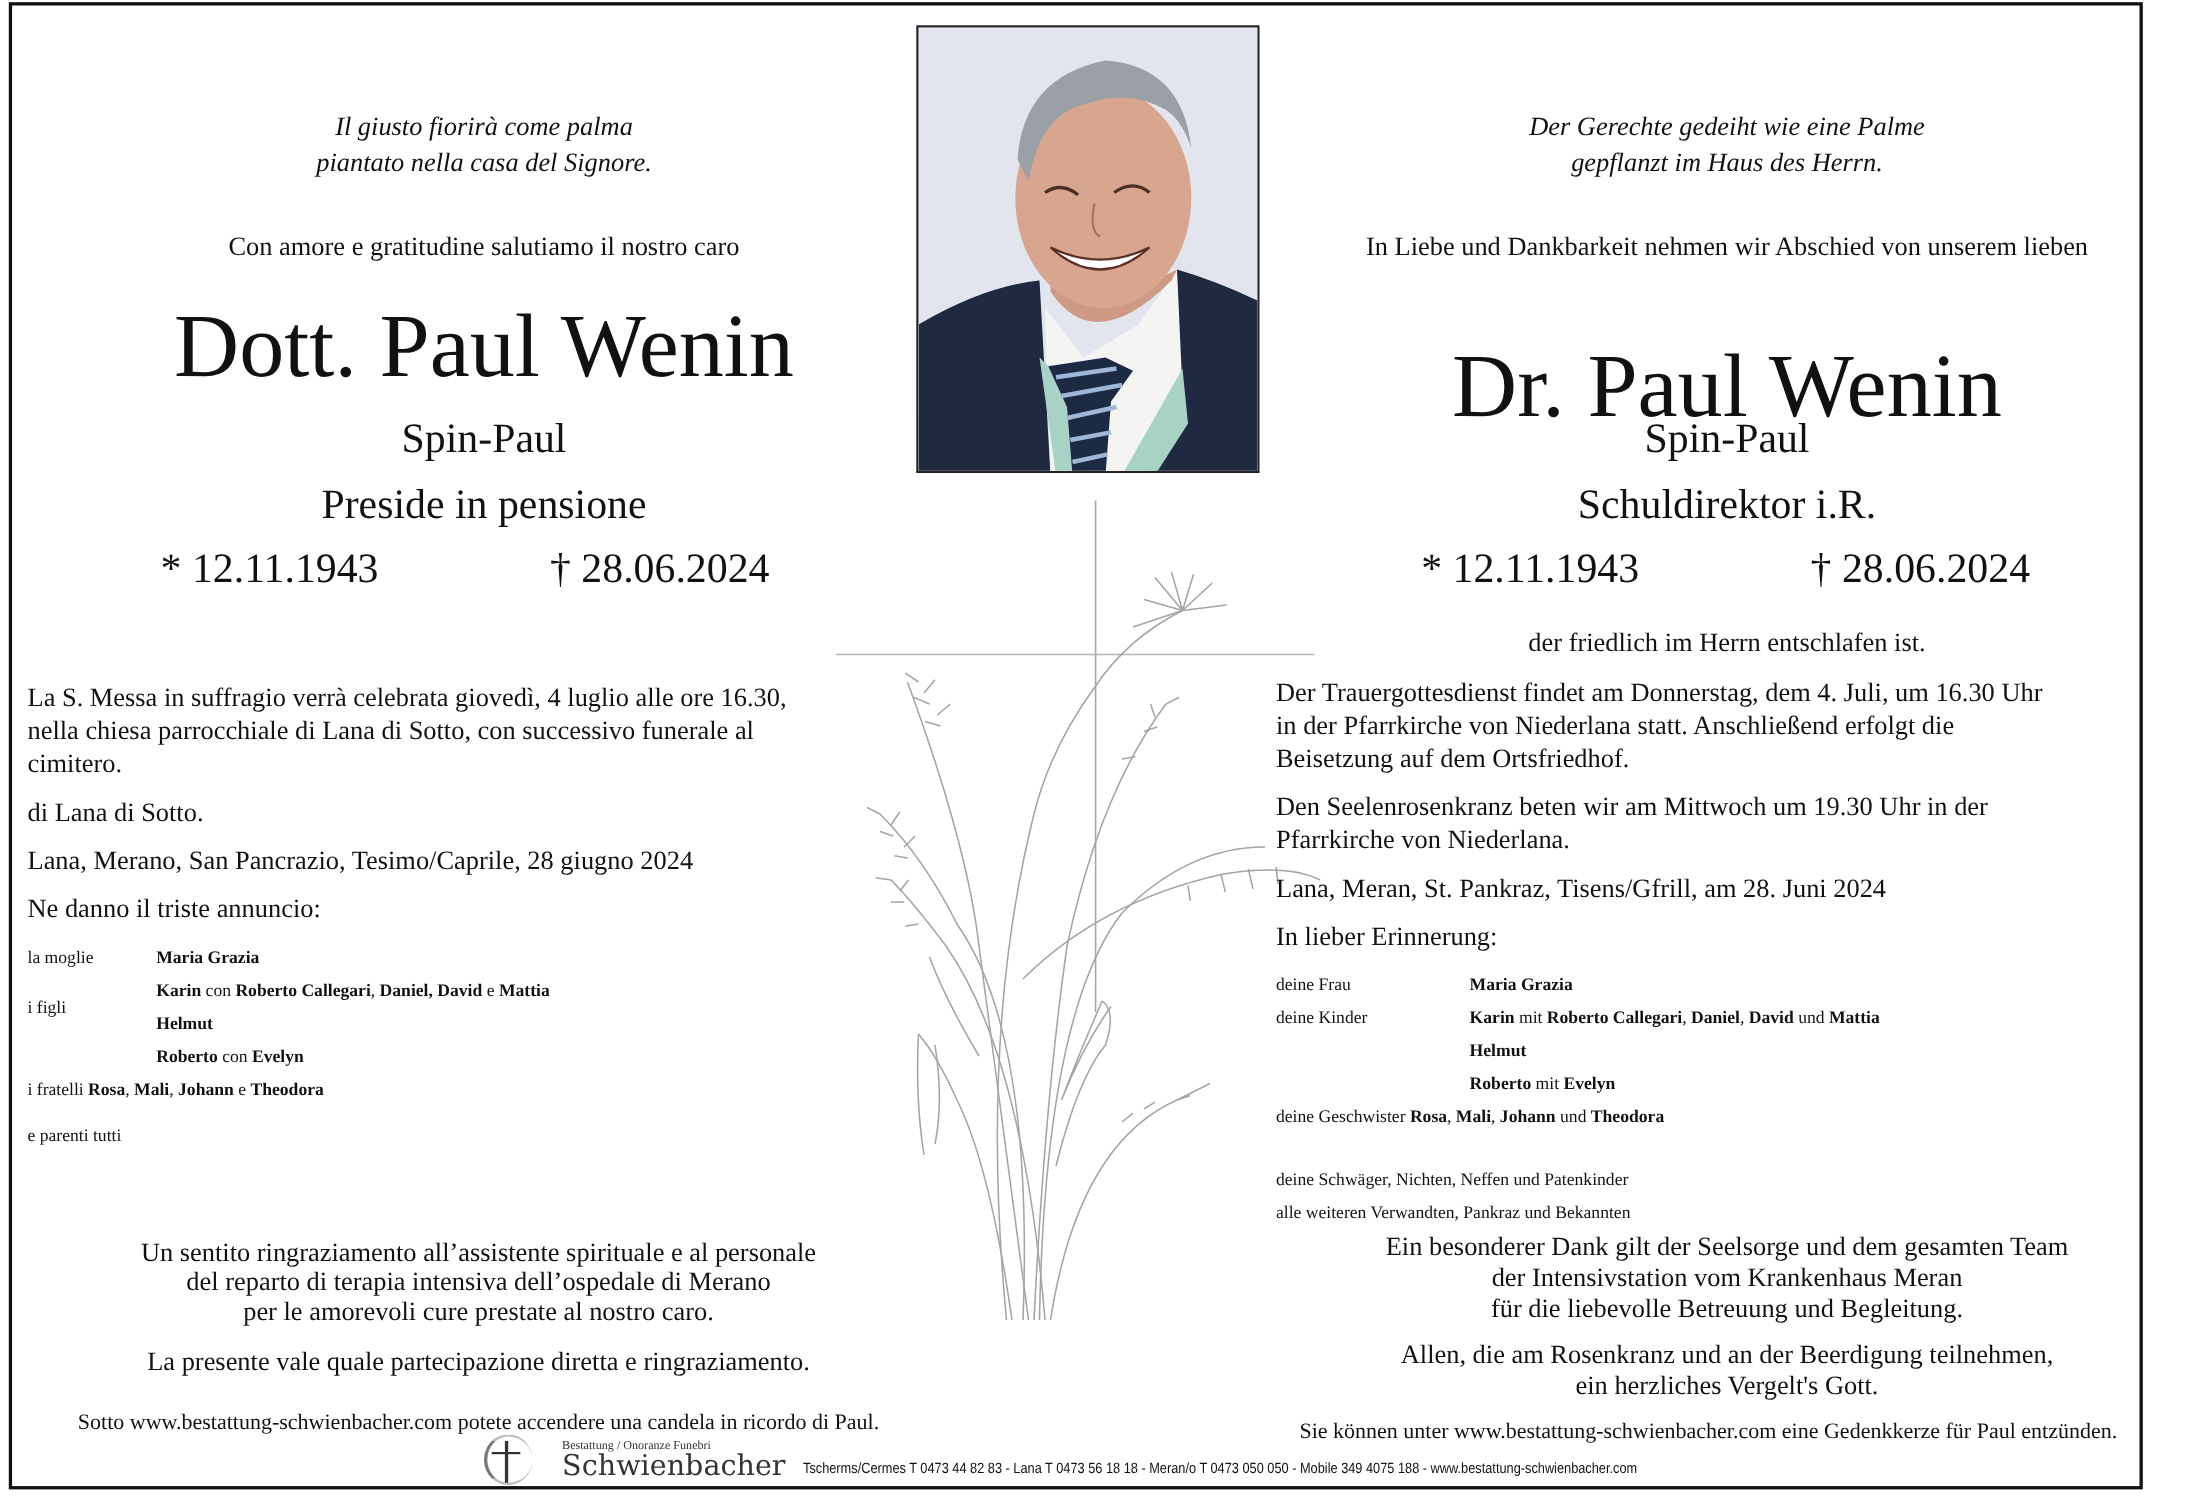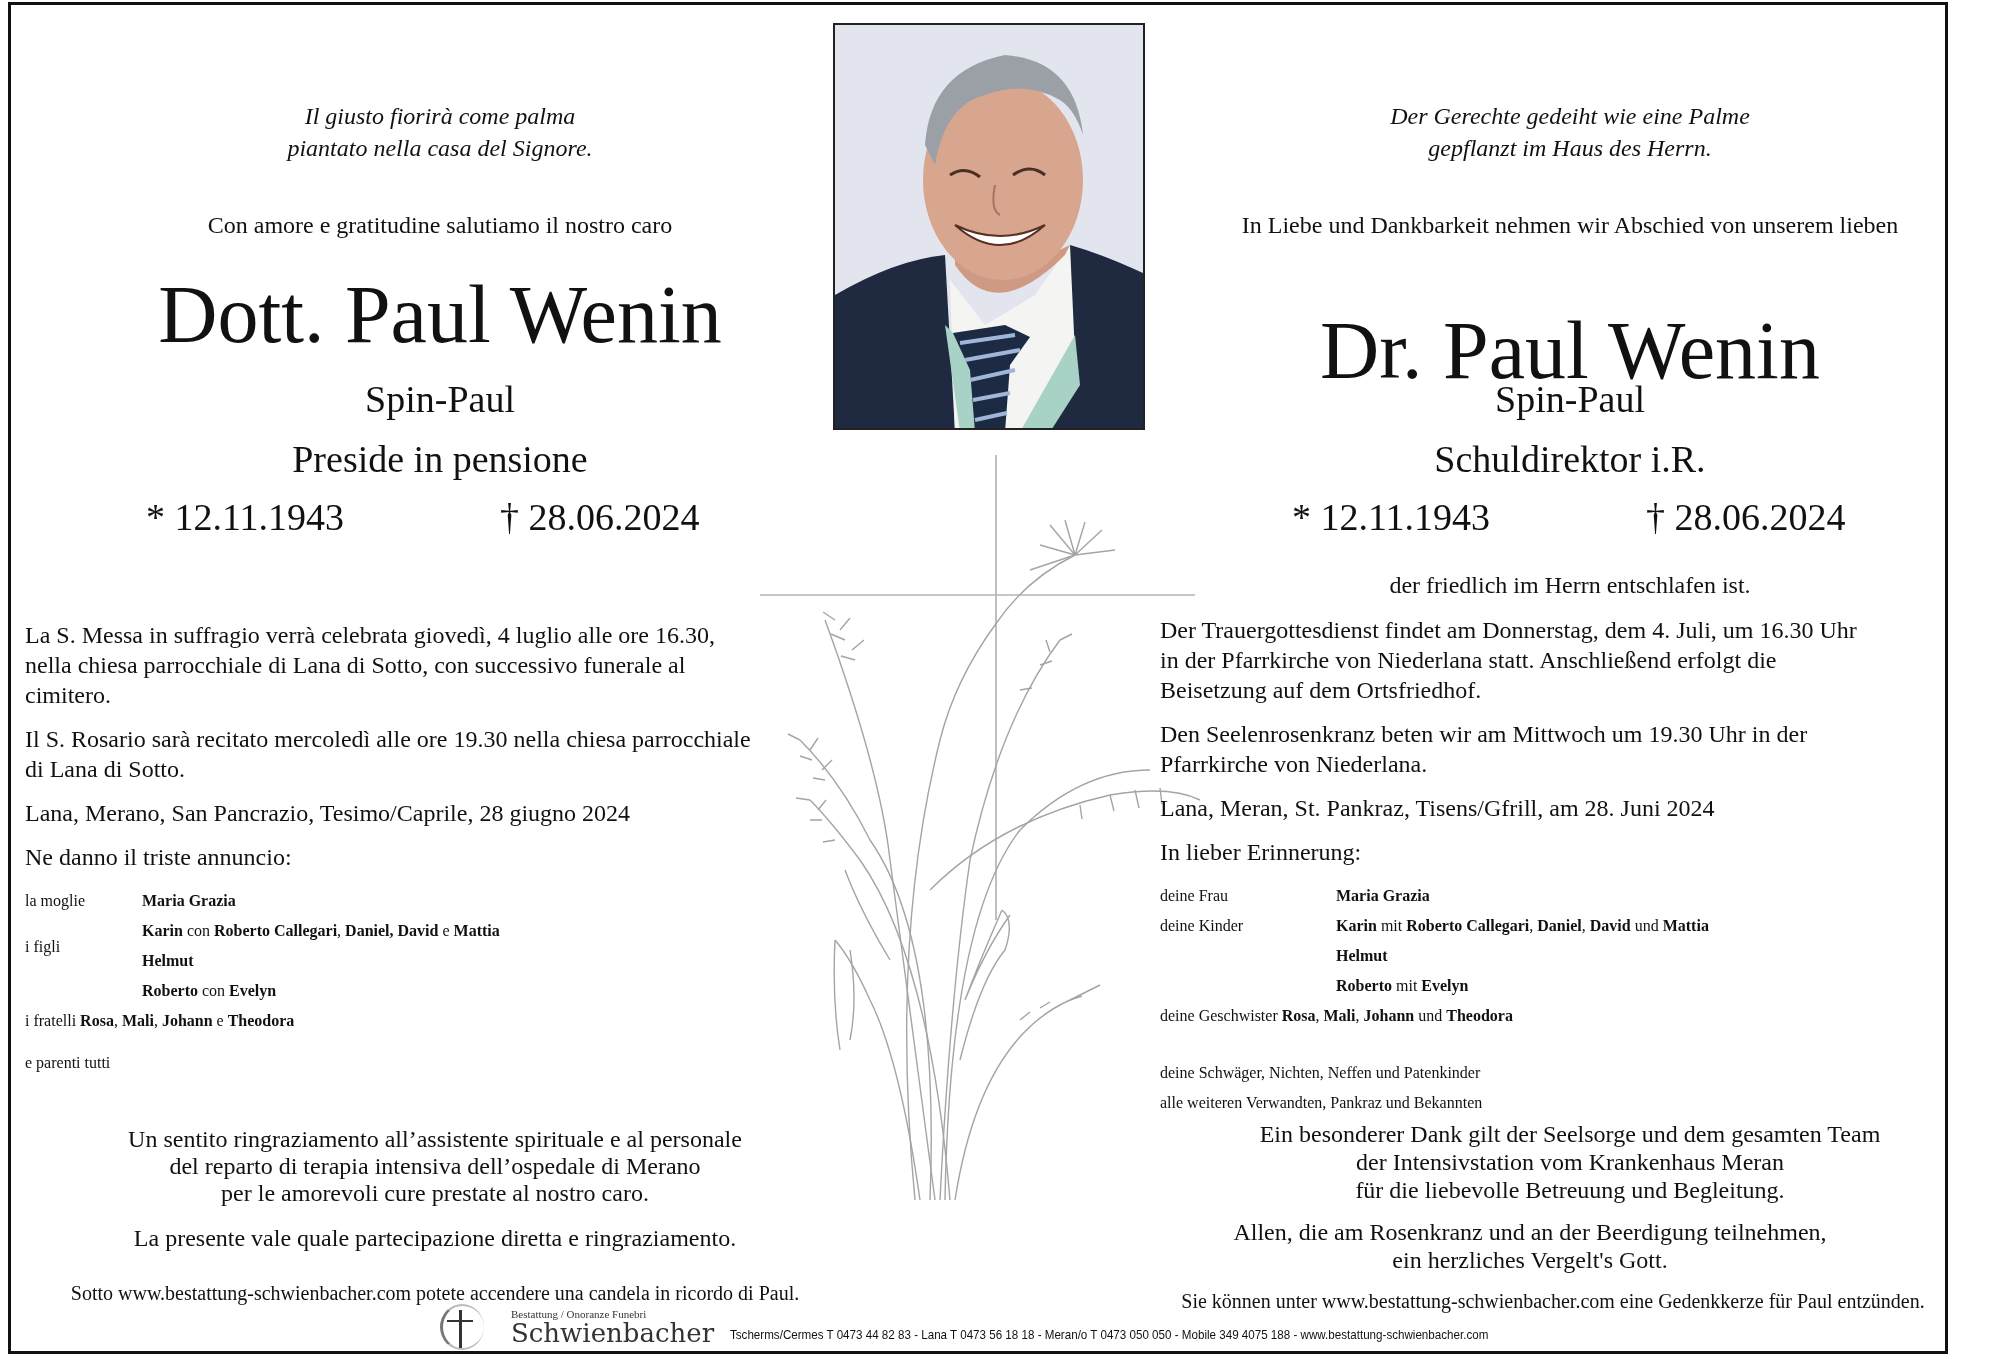--- a/index.html
+++ b/index.html
@@ -115,21 +115,20 @@
   <span style="left:500px;">† 28.06.2024</span>
 </div>
 
 <div class="abs body-text" style="left:25px; top:620px; width:800px;">
   <div class="para">
     <div>La S. Messa in suffragio verrà celebrata giovedì, 4 luglio alle ore 16.30,</div>
     <div>nella chiesa parrocchiale di Lana di Sotto, con successivo funerale al</div>
     <div>cimitero.</div>
   </div>
   <div class="para">
-    <div>Il S. Rosario sarà recitato mercoledì alle ore 19.30 nella chiesa parrocchiale</div>
     <div>di Lana di Sotto.</div>
   </div>
   <div class="para">Lana, Merano, San Pancrazio, Tesimo/Caprile, 28 giugno 2024</div>
   <div class="para">Ne danno il triste annuncio:</div>
 
   <div>
     <div class="fam-row">
       <span class="fam-label" style="width:117px;">la moglie</span>
       <b>Maria Grazia</b>
     </div>
@@ -206,21 +205,21 @@
     <div class="fam-row" style="margin-top:27px;">deine Schwäger, Nichten, Neffen und Patenkinder</div>
     <div class="fam-row">alle weiteren Verwandten, Pankraz und Bekannten</div>
   </div>
 </div>
 
 <div class="abs center body-text" style="left:1170px; top:1120px; width:800px; line-height:28px;">
   <div>Ein besonderer Dank gilt der Seelsorge und dem gesamten Team</div>
   <div>der Intensivstation vom Krankenhaus Meran</div>
   <div>für die liebevolle Betreuung und Begleitung.</div>
 </div>
-<div class="abs center body-text" style="left:1130px; top:1218px; width:800px; line-height:28px;">
+<div class="abs center body-text" style="left:1170px; top:1218px; width:800px; line-height:28px;">
   <div>Allen, die am Rosenkranz und an der Beerdigung teilnehmen,</div>
   <div>ein herzliches Vergelt's Gott.</div>
 </div>
 <div class="abs center" style="left:1148px; top:1288px; width:810px; font-size:20px; line-height:26px; white-space:nowrap;">Sie können unter www.bestattung-schwienbacher.com eine Gedenkkerze für Paul entzünden.</div>
 
 <div class="footer">
   <div class="logo">
     <div class="logo-ring">
       <div class="logo-cross-v"></div>
       <div class="logo-cross-h"></div>

